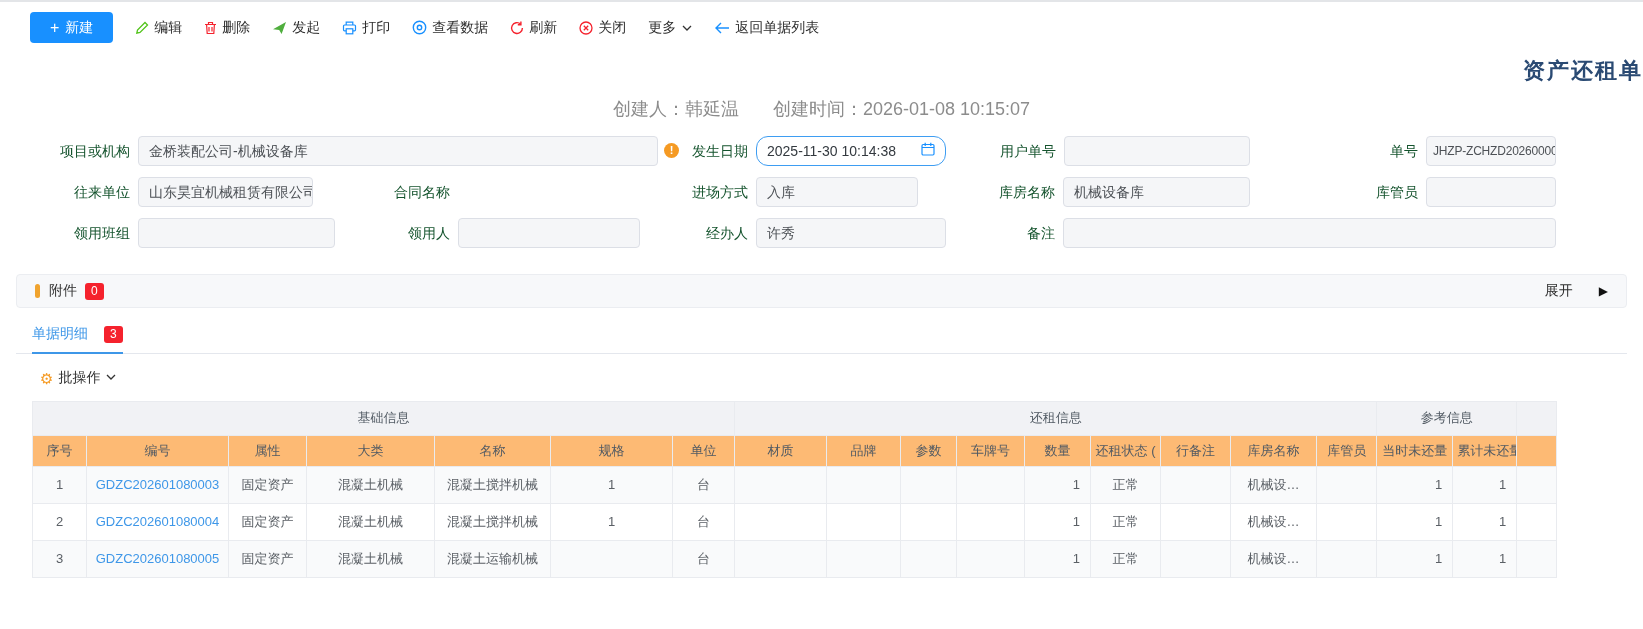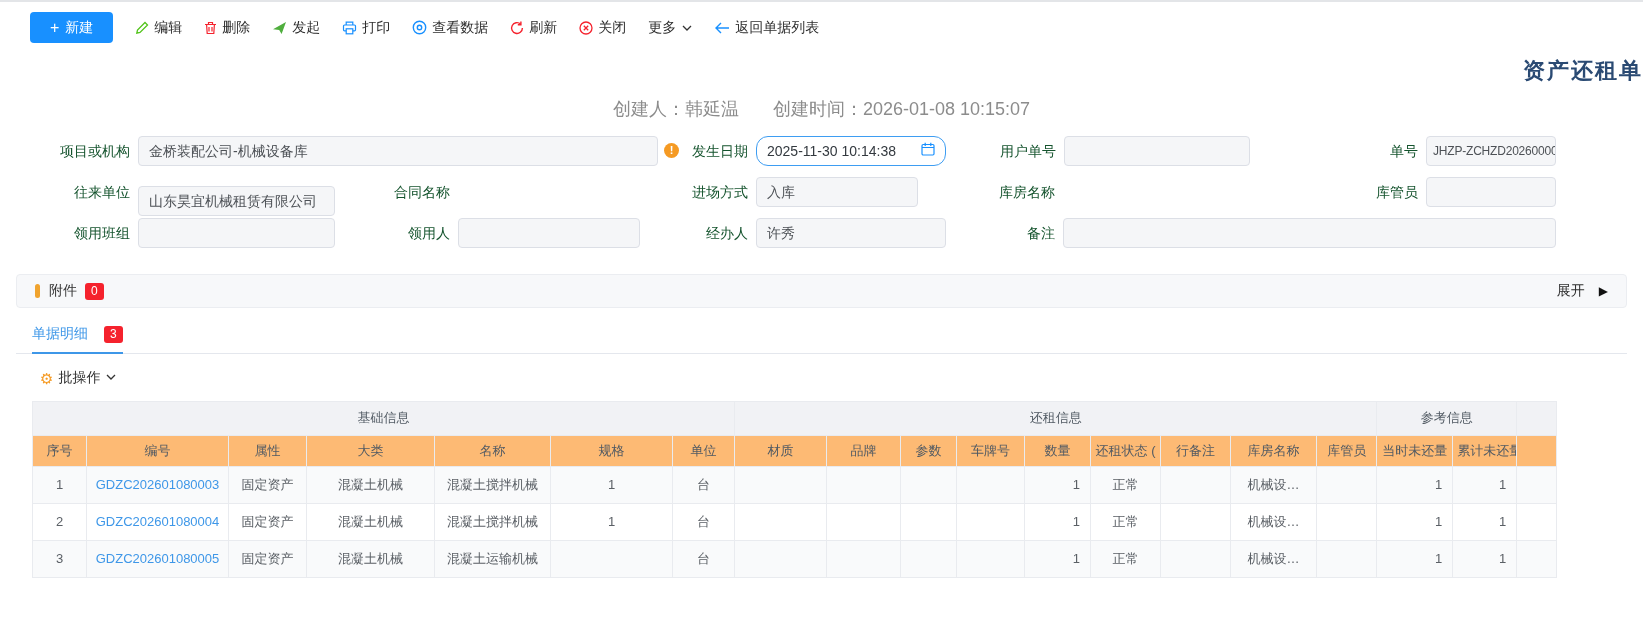--- a/index.html
+++ b/index.html
@@ -24,21 +24,21 @@
   .ffield { position:absolute; height:30px; line-height:28px; background:#f5f6f8; border:1px solid #dcdfe6; border-radius:4px; font-size:14px; color:#4d5156; padding:0 10px; overflow:hidden; white-space:nowrap; }
   .ffield.active { background:#fff; border-color:#3e9df2; display:flex; align-items:center; justify-content:space-between; color:#33393f;border-radius:12px; }
   .info-dot { position:absolute; width:15px; height:15px; border-radius:50%; background:#f59a23; color:#fff; font-size:11px; font-weight:bold; text-align:center; line-height:15px; cursor:pointer; }
   .mono-sm { font-size:12px; letter-spacing:-0.2px; padding:0 6px; line-height:28px; }
 
   
   .attach-bar { margin:16px 16px 0; height:34px; background:#f7f8fa; border:1px solid #ebedf1; border-radius:4px; display:flex; align-items:center; padding:0 18px; }
   .orange-pill { width:5px; height:14px; border-radius:2.5px; background:#f0a32e; margin-right:9px; }
   .attach-label { font-size:14px; color:#333; }
   .badge { background:#f5222d; color:#fff; font-size:12px; line-height:17px; border-radius:3px; padding:0 6px; margin-left:8px; display:inline-block; }
-  .attach-expand { margin-left:auto; display:inline-flex; align-items:center; gap:14px; color:#2e2e2e; font-size:14px; cursor:pointer; }
+  .attach-expand { margin-left:auto; display:inline-flex; align-items:center; gap:26px; color:#2e2e2e; font-size:14px; cursor:pointer; }
   .tri { font-size:12px; color:#111; }
 
   
   .tabs { margin:15px 16px 0; border-bottom:1px solid #e4e7ed; padding-left:16px; }
   .tab-active { display:inline-flex; align-items:center; gap:8px; color:#3e97e8; font-size:14px; padding-bottom:9px; border-bottom:2px solid #3e97e8; cursor:pointer; position:relative; top:1px; }
 
   
   .batch { margin:15px 0 0 40px; display:inline-flex; align-items:center; gap:5px; font-size:14px; color:#2e2e2e; cursor:pointer; }
   .gear { color:#f59a23; font-size:15px; line-height:1; }
 
@@ -177,28 +177,29 @@
         </svg></span>
   </div>
 
   <div class="flabel" style="left:956px;top:0;width:100px">用户单号</div>
   <div class="ffield" style="left:1064px;top:0;width:186px"></div>
 
   <div class="flabel" style="left:1318px;top:0;width:100px">单号</div>
   <div class="ffield mono-sm" style="left:1426px;top:0;width:130px">JHZP-ZCHZD20260000001</div>
 
   <div class="flabel" style="left:18px;top:41px;width:112px">往来单位</div>
-  <div class="ffield" style="left:138px;top:50px;width:197px">山东昊宜机械租赁有限公司</div>
+  <div class="ffield" style="left:138px;top:41px;width:175px">山东昊宜机械租赁有限公司</div>
 
   <div class="flabel" style="left:350px;top:41px;width:100px">合同名称</div>
 
   <div class="flabel" style="left:648px;top:41px;width:100px">进场方式</div>
   <div class="ffield" style="left:756px;top:41px;width:162px">入库</div>
 
   <div class="flabel" style="left:955px;top:41px;width:100px">库房名称</div>
+  <div class="ffield" style="left:1063px;top:41px;width:187px">机械设备库</div>
 
   <div class="flabel" style="left:1318px;top:41px;width:100px">库管员</div>
   <div class="ffield" style="left:1426px;top:41px;width:130px"></div>
 
   <div class="flabel" style="left:18px;top:82px;width:112px">领用班组</div>
   <div class="ffield" style="left:138px;top:82px;width:197px"></div>
 
   <div class="flabel" style="left:350px;top:82px;width:100px">领用人</div>
   <div class="ffield" style="left:458px;top:82px;width:182px"></div>
 

